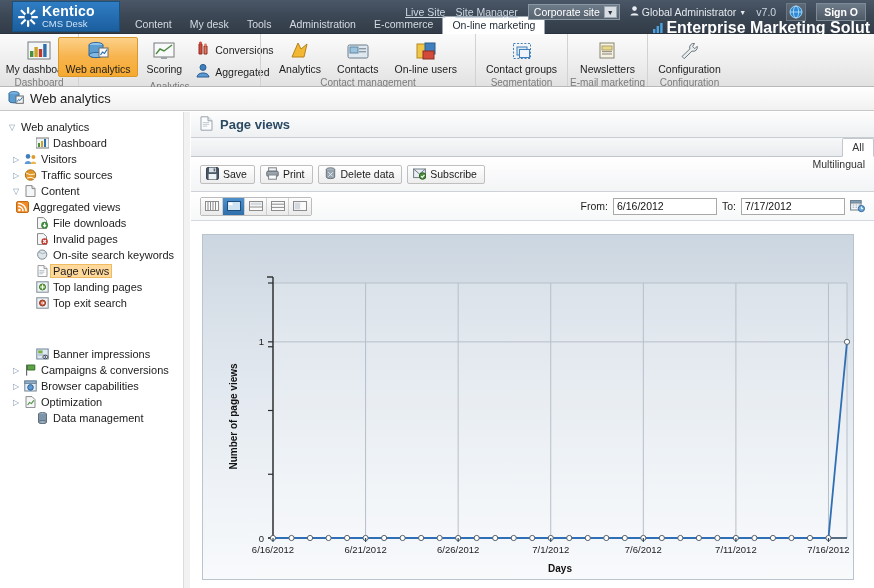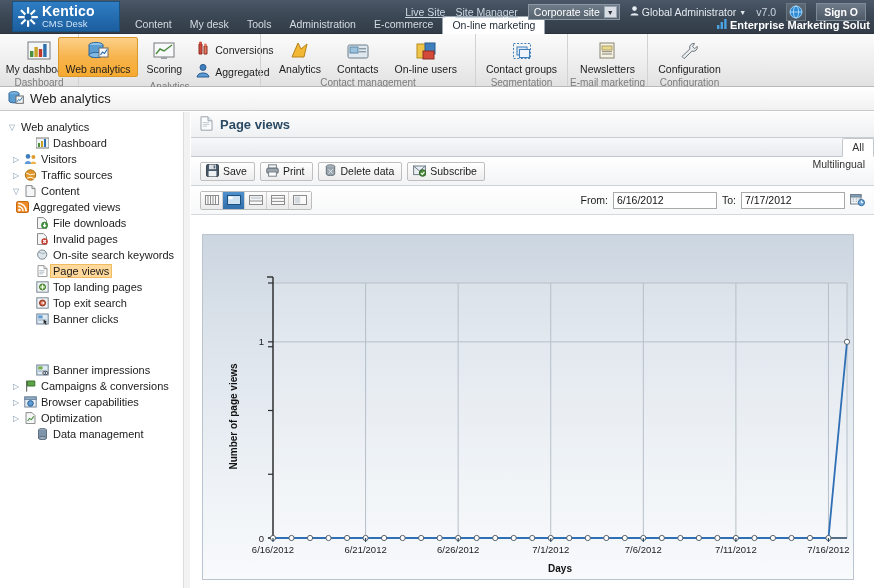--- a/index.html
+++ b/index.html
@@ -58,21 +58,21 @@
   .globe-btn {
     width: 20px; height: 18px; background: linear-gradient(180deg,#5d6975,#4a545f);
     border: 1px solid #6c7884; display: flex; align-items: center; justify-content: center;
   }
   .signout {
     background: linear-gradient(180deg,#6d7a88 0%,#4e5966 100%);
     border: 1px solid #7d8a97; color: #ffffff; font-size: 10.5px; font-weight: bold;
     padding: 2px 7px; cursor: pointer;
   }
   .emslogan {
-    position: absolute; right: 4px; top: 19px; color: #ffffff; font-size: 11px;
+    position: absolute; right: 4px; top: 19px; color: #ffffff; font-size: 16px;
     font-weight: bold; display: flex; align-items: center; gap: 3px; white-space: nowrap;
   }
 
   
   .ribbon {
     position: absolute; left: 0; top: 34px; width: 874px; height: 53px;
     background: linear-gradient(180deg,#fbfbfb 0%,#eeeeee 55%,#e2e2e2 100%);
     border-bottom: 1px solid #b9b9b9;
     display: flex; align-items: stretch;
   }
@@ -123,21 +123,21 @@
   }
   .cheader .ct { font-size: 13px; font-weight: bold; color: #2b4a63; }
   .tabstrip {
     height: 19px; background: linear-gradient(180deg,#f7f8f9,#e9ebee);
     border-bottom: 1px solid #c2c7cd; display: flex; align-items: flex-end; padding-left: 6px; flex-direction: column;
   }
   .tabstrip .tb { font-size: 10.5px; color: #333; padding: 2px 9px 3px 9px; cursor: pointer; }
   .tabstrip .tb.active { background: #ffffff; border: 1px solid #c2c7cd; border-bottom: 1px solid #ffffff;
     margin-bottom: -1px; border-radius: 2px 2px 0 0; }
   .actionbar {
-    height: 29px; background: linear-gradient(180deg,#ffffff,#f3f4f6);
+    height: 35px; background: linear-gradient(180deg,#ffffff,#f3f4f6);
     border-bottom: 1px solid #cfd3d8; display: flex; align-items: center; gap: 5px; padding-left: 9px;
   }
   .abtn {
     display: flex; align-items: center; gap: 4px; font-size: 10.5px; color: #1c1c1c;
     background: linear-gradient(180deg,#ffffff,#ededed); border: 1px solid #bfbfbf;
     border-radius: 2px; padding: 2px 7px 2px 5px; cursor: pointer; height: 19px;
   }
   .filterbar {
     height: 29px; background: linear-gradient(180deg,#ffffff,#f7f8f9);
     border-bottom: 1px solid #d5d9dd; display: flex; align-items: center; padding: 0 9px;
@@ -533,31 +533,20 @@
       <span class="ti">
         <svg width="13" height="12" viewBox="0 0 13 12">
             <rect x="0.8" y="0.8" width="11.4" height="10.4" fill="#eef2f5" stroke="#7b8a94"></rect>
             <circle cx="6.5" cy="6" r="3" fill="#d05a3c" stroke="#8d3522"></circle>
             <path d="M5 6 h3 M6.8 4.6 l1.4 1.4 l-1.4 1.4" stroke="#fff" fill="none" stroke-width="1"></path>
           </svg>
       </span>
       <span class="tl">Top exit search</span>
     </div>
 
-    <div class="tnode" style="padding-left:34px;">
-      <span class="ti">
-        <svg width="13" height="12" viewBox="0 0 13 12">
-            <rect x="0.8" y="1" width="11.4" height="10" fill="#dfe9f2" stroke="#6f8398"></rect>
-            <rect x="2.2" y="2.4" width="4.4" height="3" fill="#5c9ad6"></rect>
-            <rect x="2.2" y="6.4" width="8.4" height="1.2" fill="#9fb2c4"></rect>
-            <path d="M7.6 6.6 l3.6 2.4 l-1.5 0.4 l1 1.8 l-1 0.5 l-1 -1.8 l-1.1 1 z" fill="#2a2a2a"></path>
-          </svg>
-      </span>
-      <span class="tl">Banner clicks</span>
-    </div>
 
     <div class="tnode" style="padding-left:34px;margin-top:35px;">
       <span class="ti">
         <svg width="13" height="12" viewBox="0 0 13 12">
             <rect x="0.8" y="1" width="11.4" height="10" fill="#dfe9f2" stroke="#6f8398"></rect>
             <rect x="2.2" y="2.4" width="4.4" height="3" fill="#7ab04a"></rect>
             <rect x="2.2" y="6.4" width="8.4" height="1.2" fill="#9fb2c4"></rect>
             <ellipse cx="9.4" cy="9" rx="2.6" ry="1.7" fill="#fff" stroke="#4a4a4a"></ellipse>
             <circle cx="9.4" cy="9" r="0.9" fill="#2a5d90"></circle>
           </svg>

